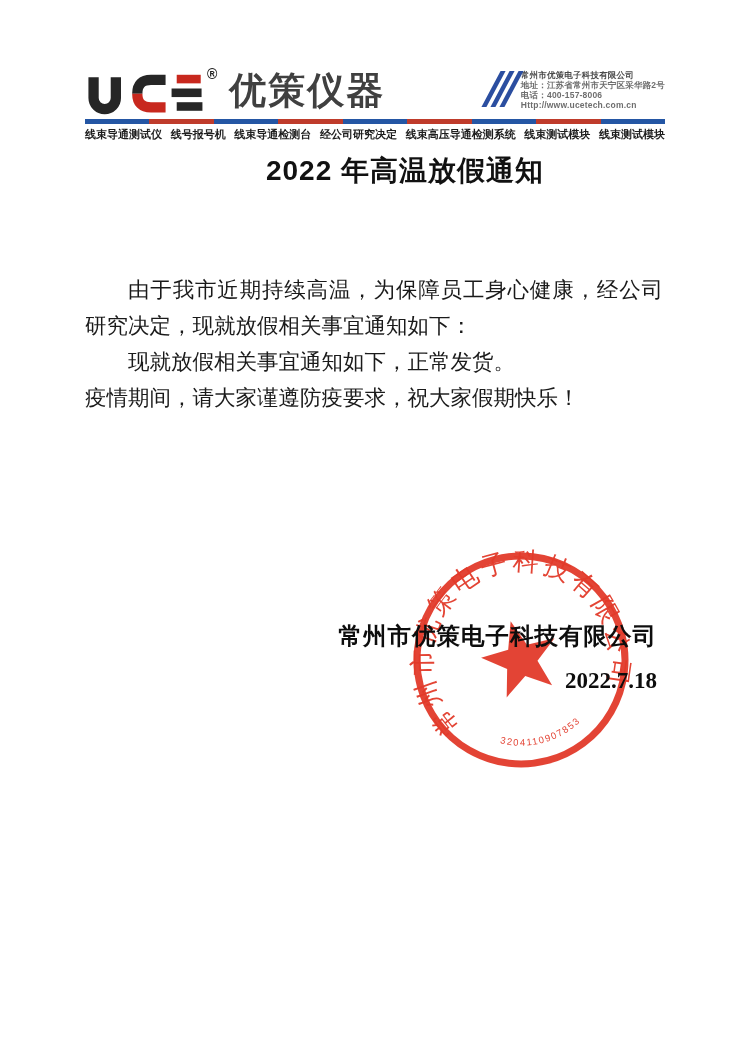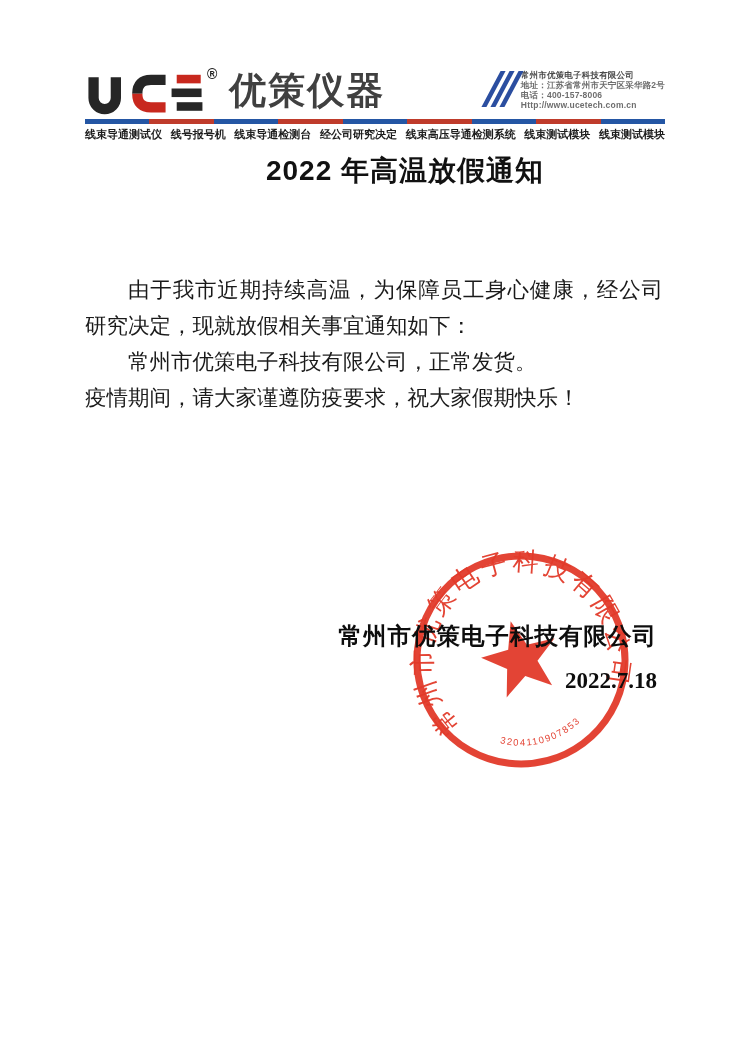--- a/index.html
+++ b/index.html
@@ -104,21 +104,21 @@
     <span>经公司研究决定</span>
     <span>线束高压导通检测系统</span>
     <span>线束测试模块</span>
     <span>线束测试模块</span>
   </div>
 
   <h1 class="title">2022 年高温放假通知</h1>
 
   <div class="body">
     <p class="indent">由于我市近期持续高温，为保障员工身心健康，经公司研究决定，现就放假相关事宜通知如下：</p>
-    <p class="indent">常州市优策电子科技有限公司，正常发货。</p>
+    <p class="indent">现就放假相关事宜通知如下，正常发货。</p>
     <p>疫情期间，请大家谨遵防疫要求，祝大家假期快乐！</p>
   </div>
 
   <div class="seal">
     <svg viewBox="-116 -116 232 232" width="232" height="232">
       <g transform="rotate(-15)">
         <circle r="104" fill="none" stroke="#e23a2a" stroke-width="7" opacity="0.95"></circle>
         <path id="sealTop" d="M -72.6,52.8 A 89.8,89.8 0 1 1 72.6,52.8" fill="none"></path>
         <path id="sealBottom" d="M -64,57 A 85.7,85.7 0 0 0 64,57" fill="none"></path>
         <polygon fill="#e23a2a" opacity="0.95" points="0,-40 9.7,-13.3 38,-12.4 15.7,5.1 23.5,32.4 0,16.5 -23.5,32.4 -15.7,5.1 -38,-12.4 -9.7,-13.3"></polygon>

